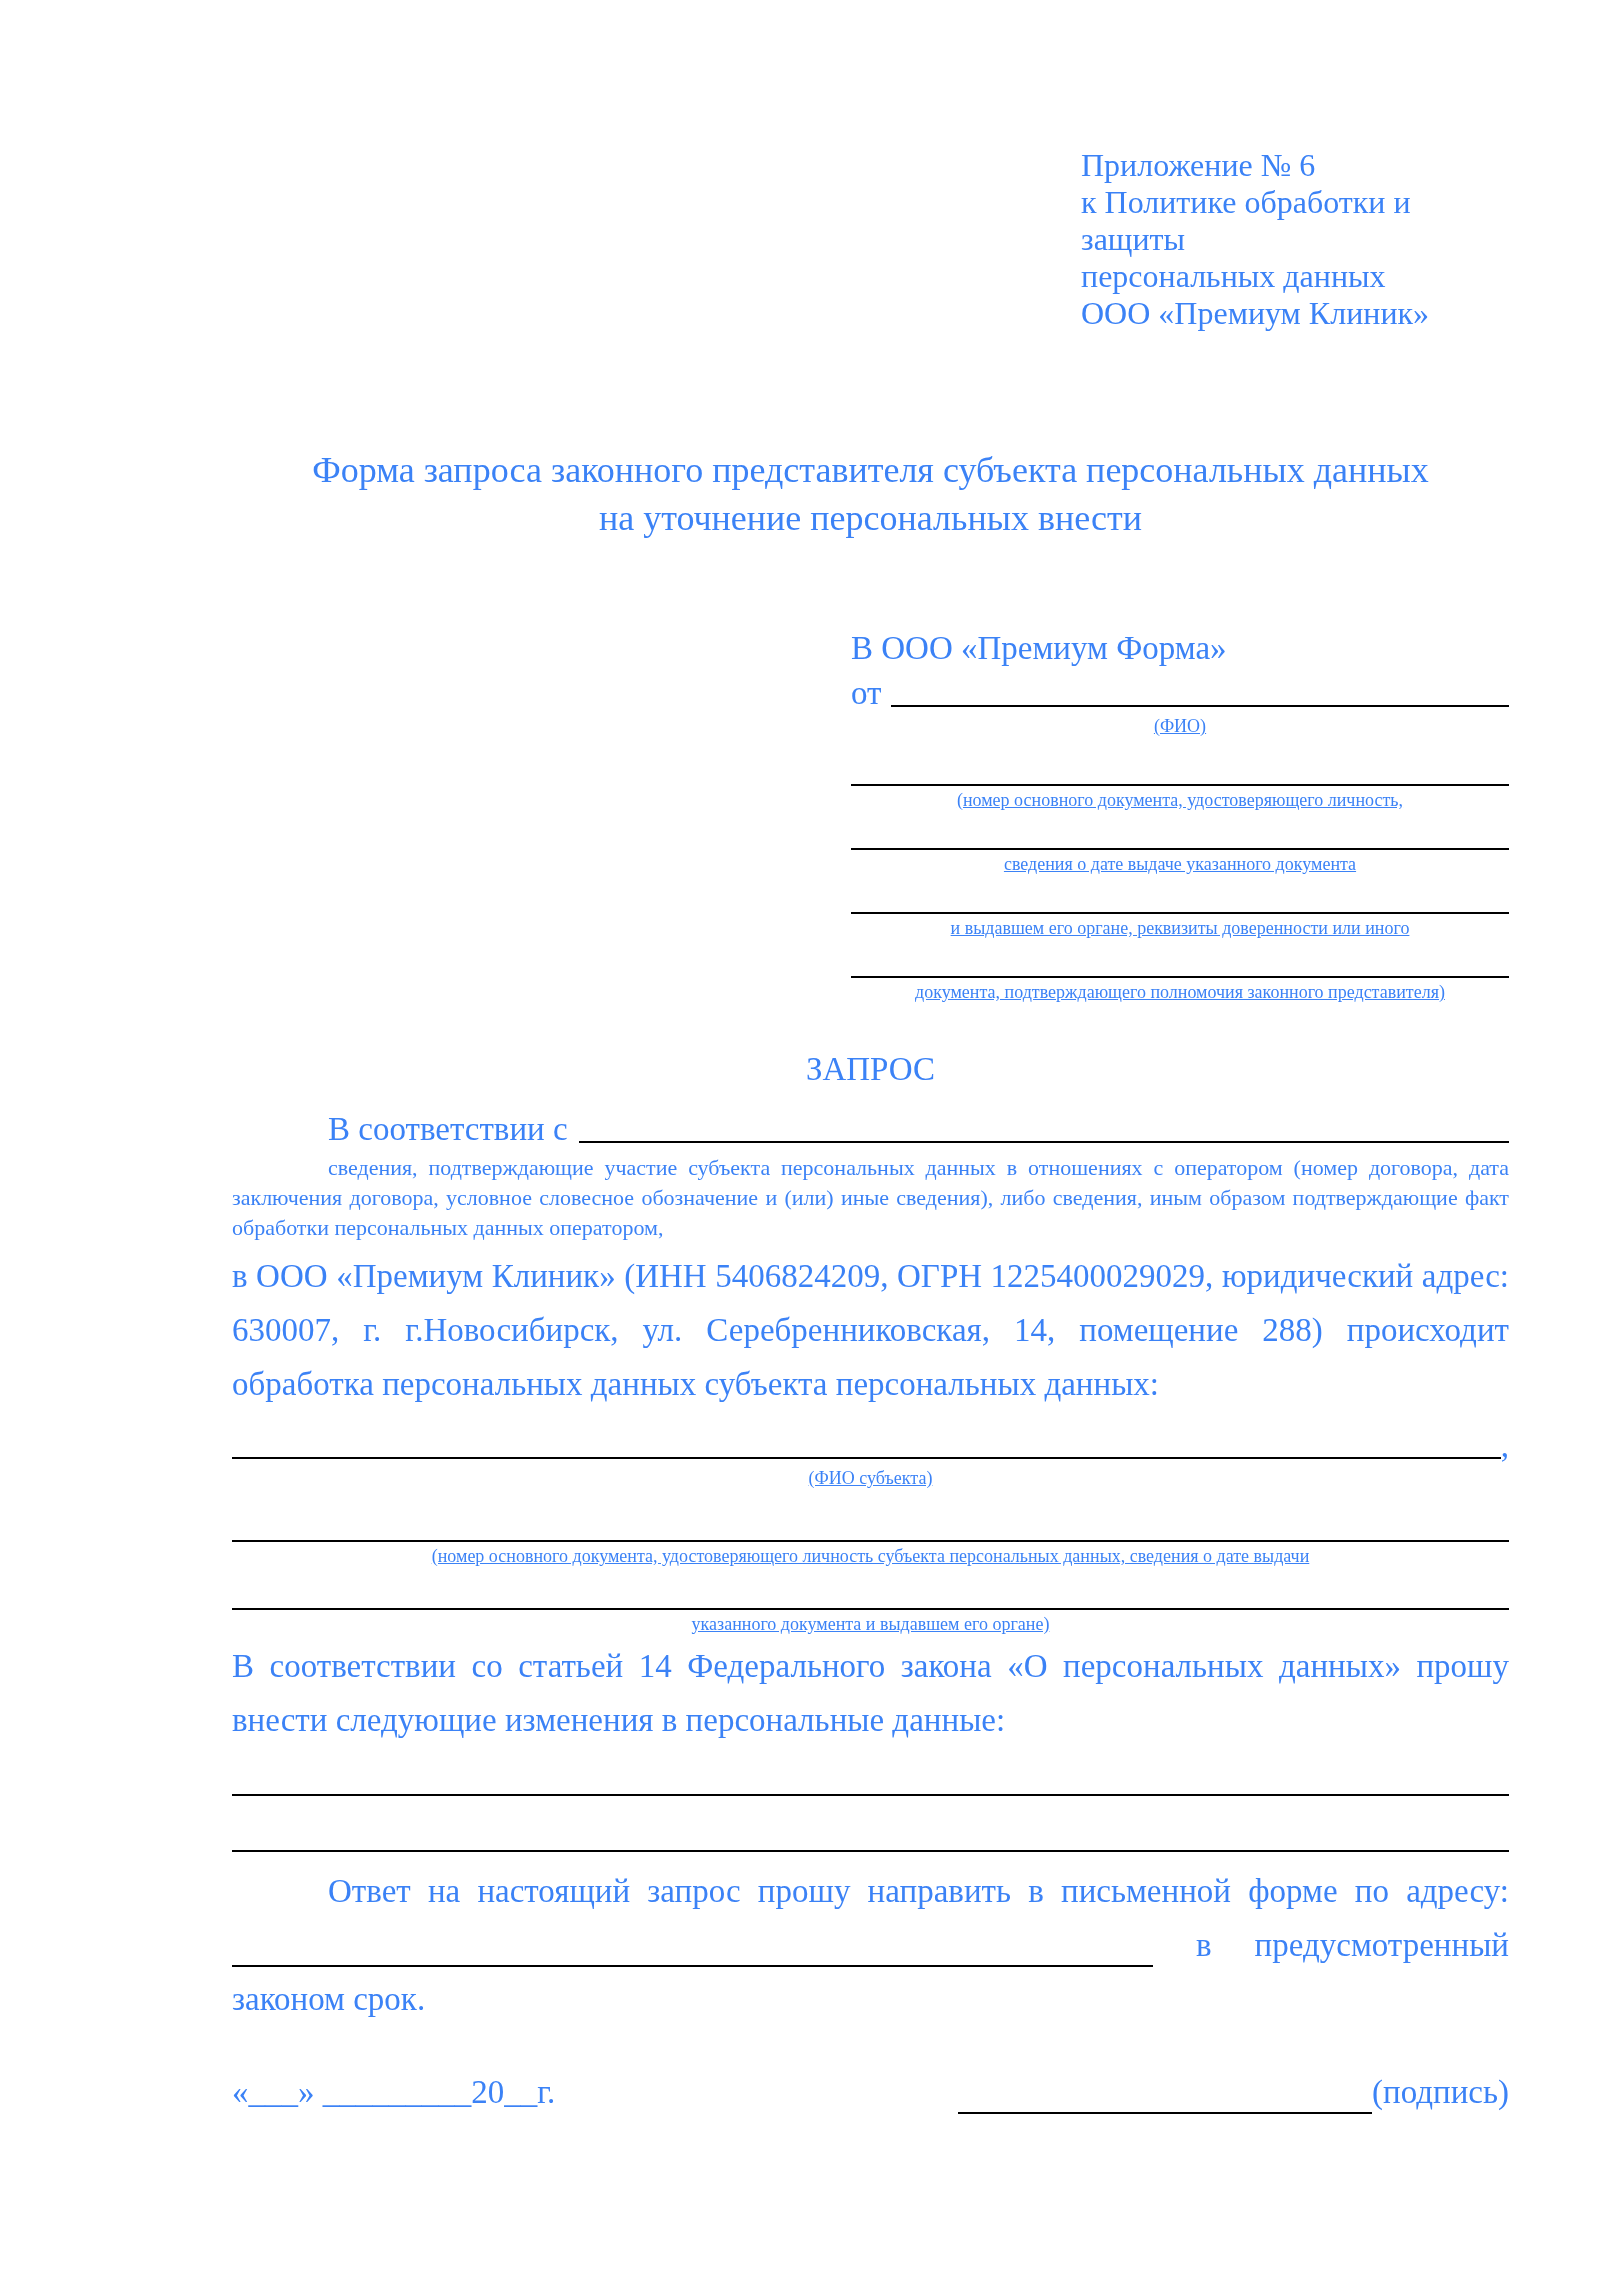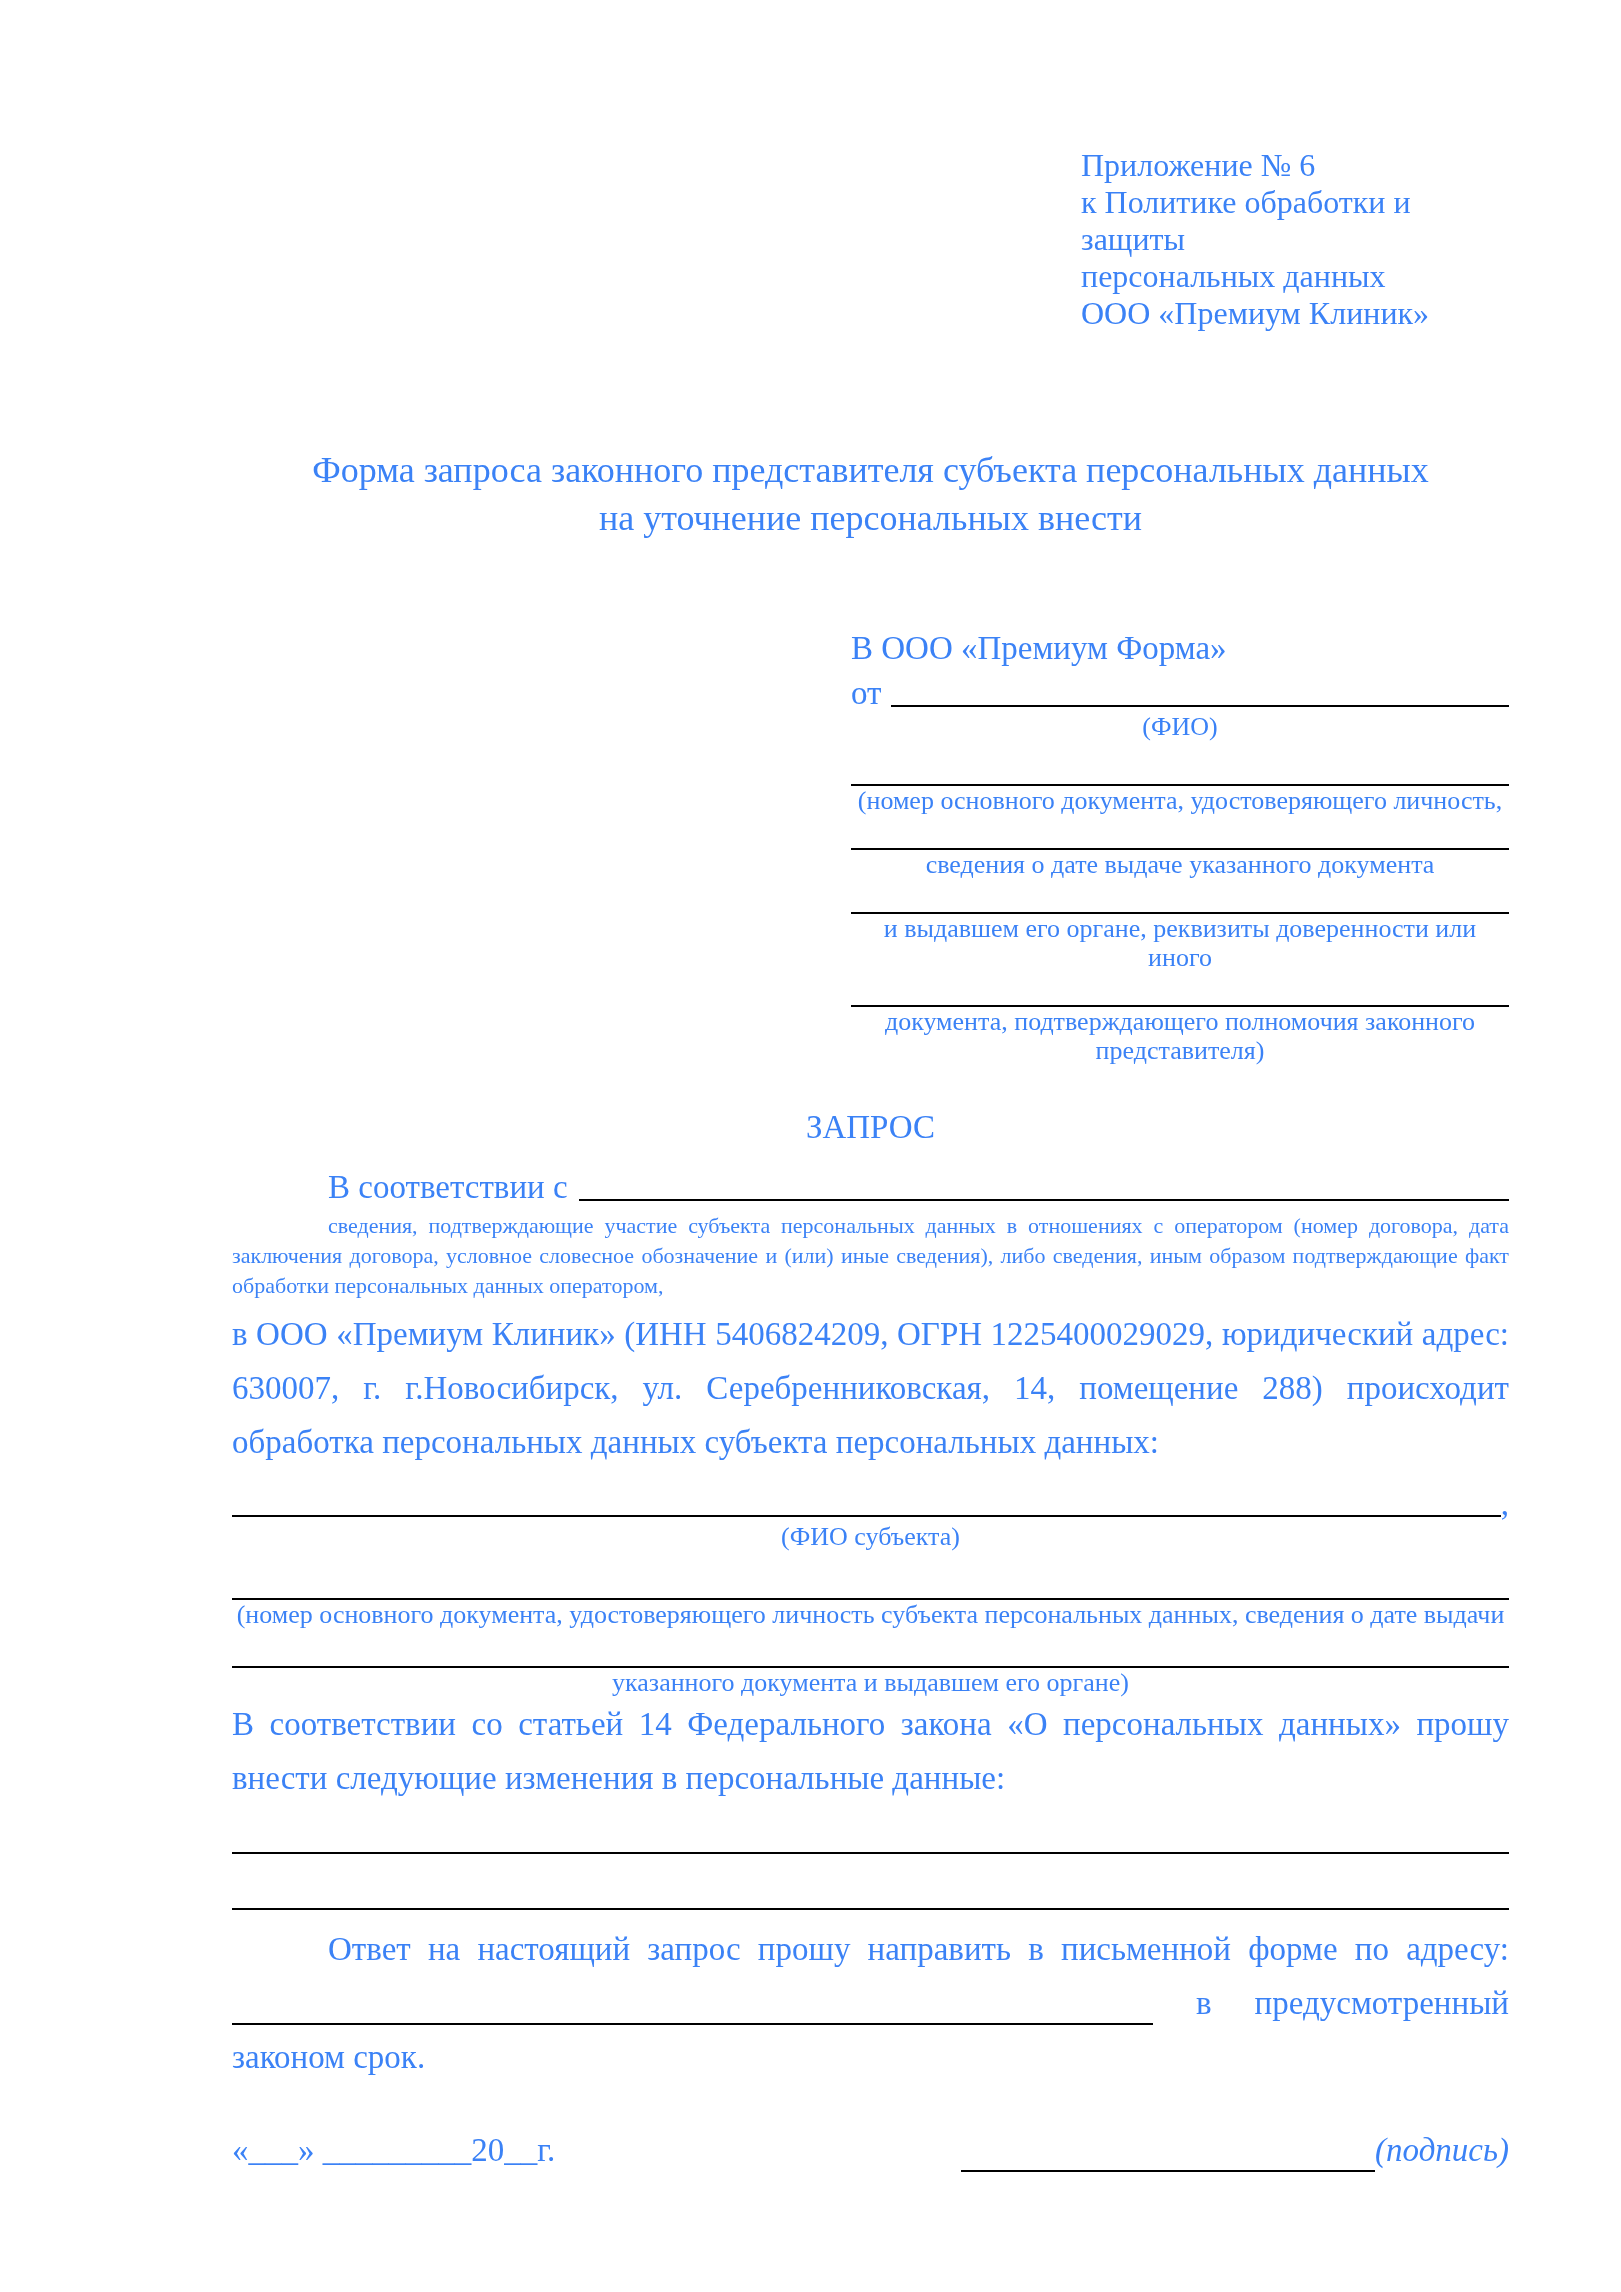--- a/index.html
+++ b/index.html
@@ -17,21 +17,21 @@
   .fill-line{border-bottom:2.9px solid #000;}
   
   .hdr{margin-left:849px;font-size:32px;line-height:37px;}
   
   .doc-title{margin-top:114px;text-align:center;font-size:36px;font-weight:normal;line-height:48px;}
   
   .addr{margin-top:86px;margin-left:619px;width:658px;font-size:33px;}
   .addr-to{line-height:41px;}
   .addr-from{display:flex;align-items:flex-end;height:43px;}
   .addr-from .fill-line{flex:1;margin-left:9.8px;margin-bottom:4.9px;}
-  .cap{font-size:26px;line-height:29px;text-align:center;}
+  .cap{font-size:18px;line-height:29px;text-align:center;text-decoration:underline;}
   .blank{height:33px;border-bottom:2.9px solid #000;}
   
   .req-head{margin-top:43px;text-align:center;font-size:33px;line-height:39px;}
   
   .intro{display:flex;align-items:flex-end;height:51px;padding-left:96px;font-size:33px;margin-top:7.8px;}
   .intro .fill-line{flex:1;margin-left:11.8px;margin-bottom:4.9px;}
   
   .basis{font-size:22px;line-height:30px;margin-top:5.9px;}
   .jline{text-align:justify;text-align-last:justify;text-justify:inter-word;}
   .indent{padding-left:96px;}
@@ -47,21 +47,21 @@
   .gap10{margin-top:9.8px;}
   
   .ans2{display:flex;align-items:flex-end;height:54px;font-size:33px;}
   .ans2 .fill-line{width:921px;margin-bottom:4.9px;}
   .ans2 .w1{margin-left:43px;line-height:54px;}
   .ans2 .w2{margin-left:auto;line-height:54px;}
   
   .footer{margin-top:45px;display:flex;align-items:flex-end;font-size:33px;}
   .footer .right{margin-left:auto;display:flex;align-items:flex-end;}
   .footer .sig-line{width:414px;border-bottom:2.9px solid #000;height:39px;}
-  .footer .sig-cap{line-height:43px;font-style:italic;}
+  .footer .sig-cap{line-height:43px;}
   .lh44{line-height:43px;}
 </style>
 </head>
 <body>
 
 <div class="page">
 
   <div class="hdr">
     <div>Приложение № 6</div>
     <div>к Политике обработки и защиты</div>

